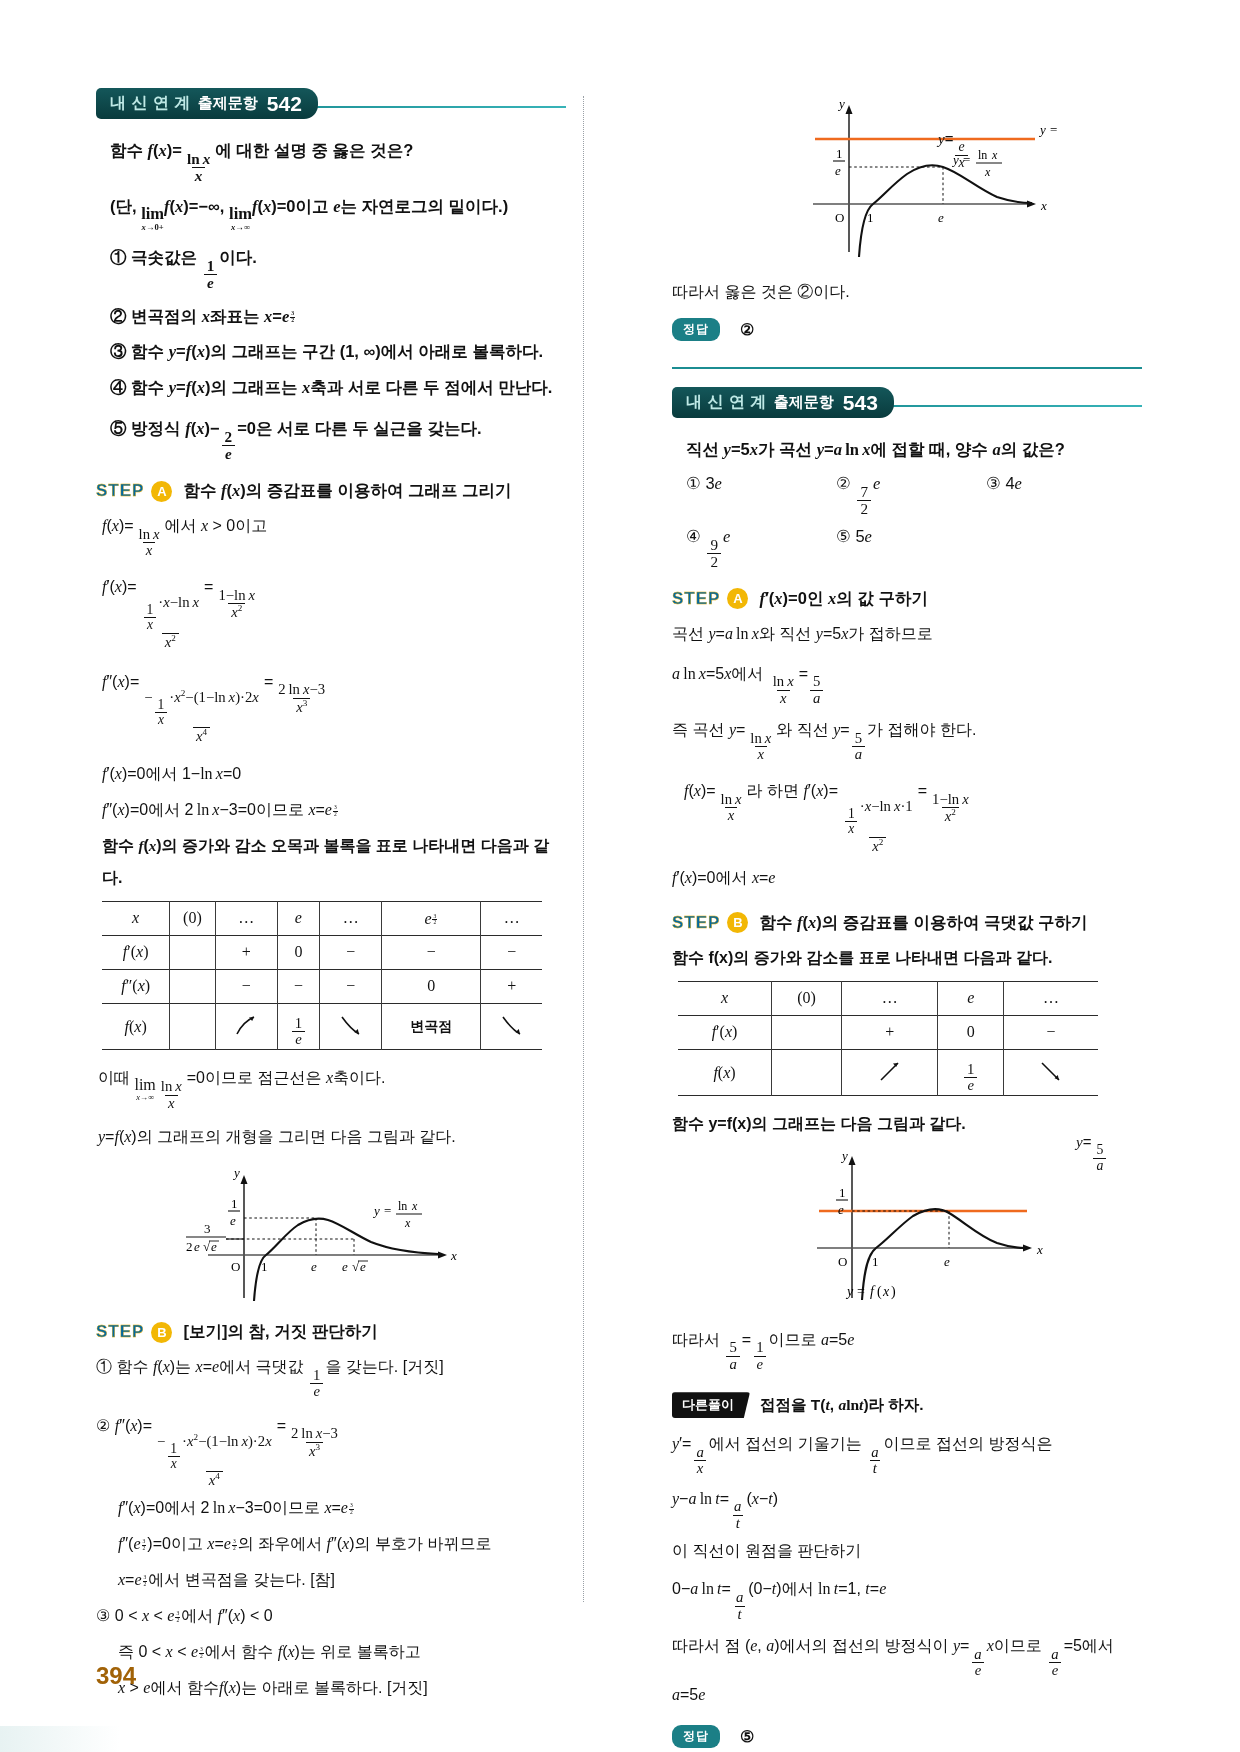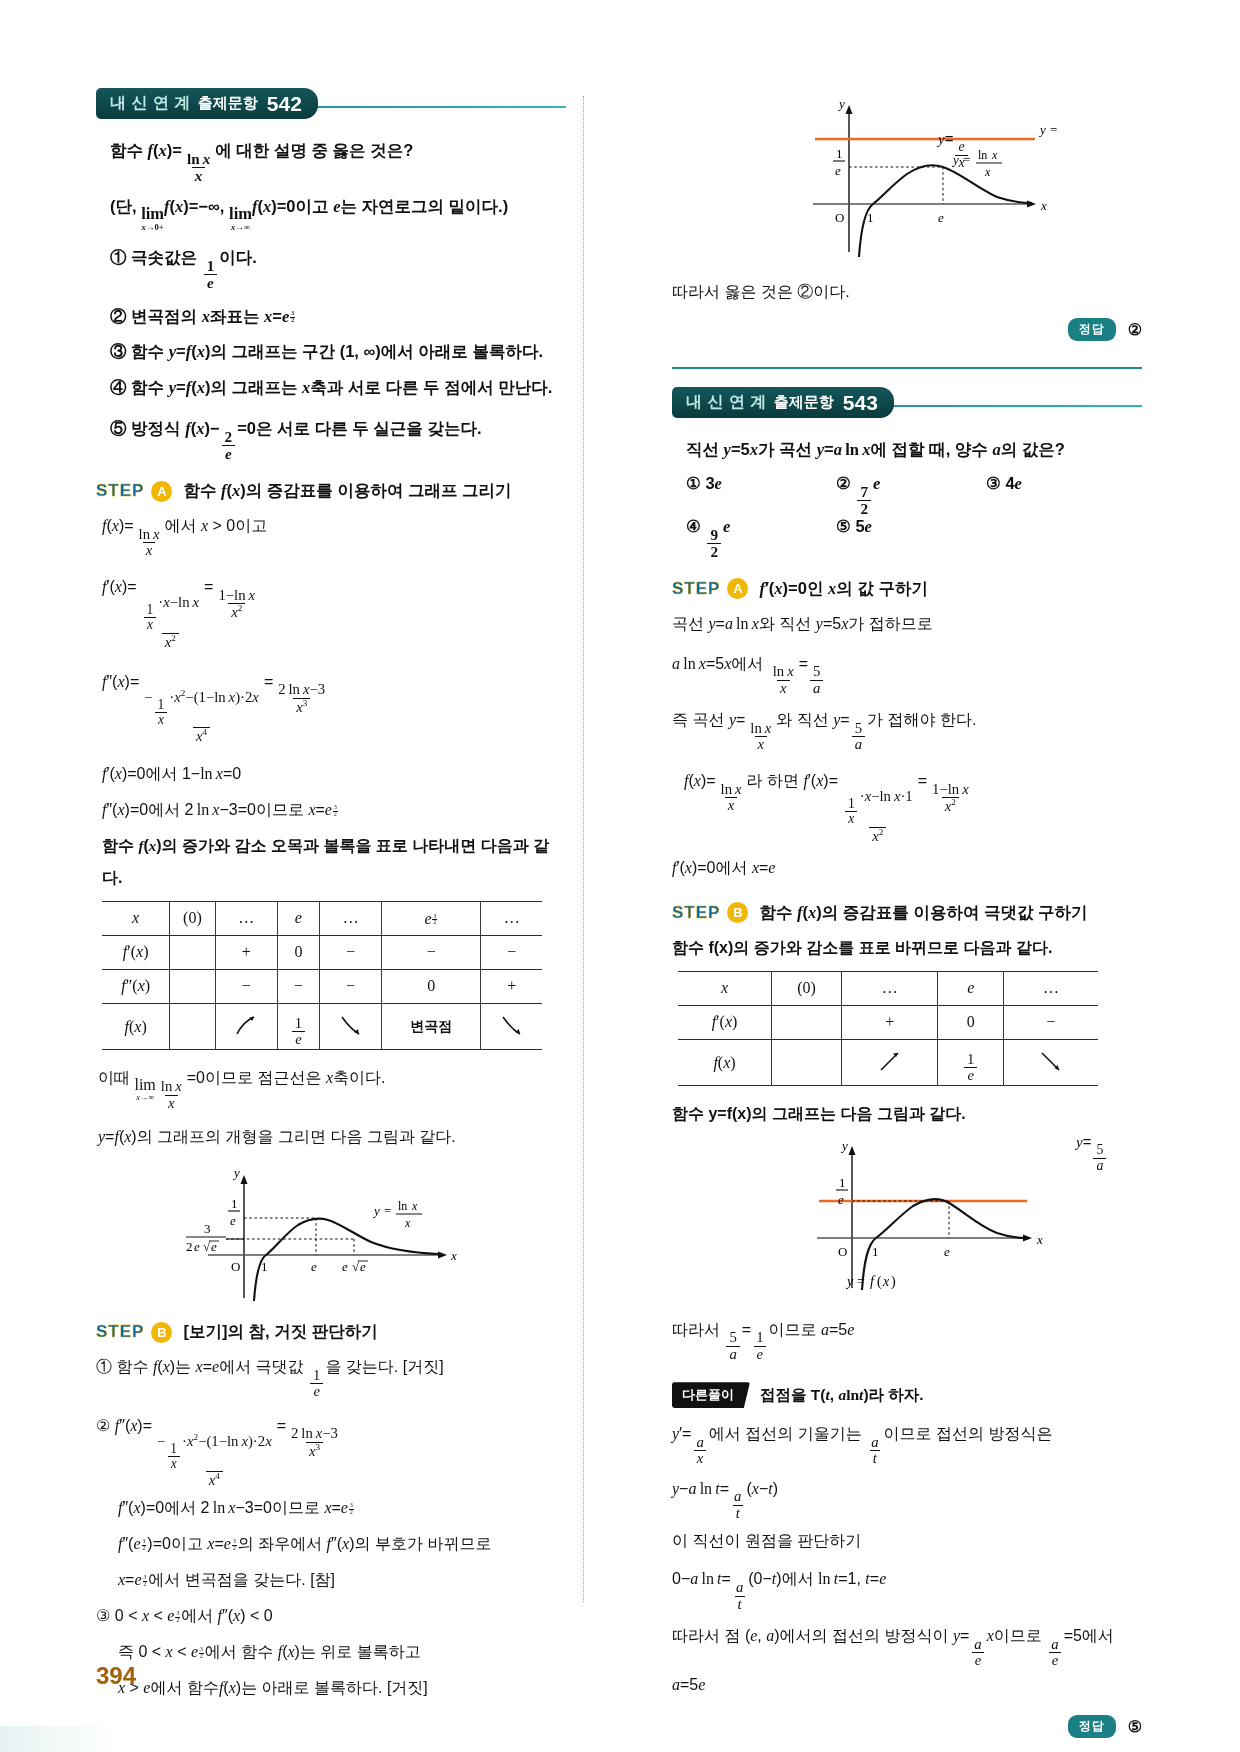--- a/index.html
+++ b/index.html
@@ -48,22 +48,22 @@
   }
 
   
   .q { font-size:16.5px; line-height:1.95; font-weight:bold; padding-left:14px; }
   .q .cond { font-weight:bold; }
   .choices { padding-left:14px; margin-top:6px; }
   .choice { font-size:16.5px; line-height:2.1; font-weight:bold; }
 
   .choice-grid {
     display:grid; grid-template-columns: 150px 150px 150px;
-    padding-left:14px; margin-top:8px; 
-    font-size:16.5px; font-weight:bold;
+    padding-left:14px; margin-top:8px; row-gap:10px;
+    font-size:16.5px; font-weight:normal;
   }
 
   .body-text { font-size:16px; line-height:1.95; font-weight:bold; }
   .eq { font-size:16px; line-height:2.0; margin:4px 0; }
   .indent { padding-left:22px; }
 
   
   .step { display:flex; align-items:center; gap:7px; margin:18px 0 8px; }
   .step .word {
     font-size:17px; font-weight:bold; color:#0369a1;
@@ -115,21 +115,21 @@
     text-align:center; height:34px; font-size:16px;
     padding:2px 0;
   }
   table.vt tr { border-bottom:1.4px solid #2b2b2b; }
   table.vt tr:first-child { border-top:1.6px solid #2b2b2b; }
   table.vt td:first-child { border-left:none; }
   table.vt td:last-child { border-right:none; }
   table.vt .kr { font-family:"Liberation Sans", sans-serif; font-weight:bold; font-size:14px; }
 
   
-  .answer { display:flex; align-items:center; justify-content:flex-end; gap:12px; margin-top:10px; }
+  .answer { display:flex; align-items:center; gap:20px; margin-top:10px; }
   .answer .pill {
     background:#1b7f86; color:#fff; font-size:12px; font-weight:bold;
     border-radius:9px; padding:3px 11px; letter-spacing:1px;
   }
   .answer .val { font-size:16px; font-weight:bold; }
 
   
   .altbox { display:flex; align-items:center; gap:10px; margin:20px 0 8px; }
   .altbox .tag {
     background:#111; color:#fff; font-size:13px; font-weight:bold;
@@ -591,21 +591,21 @@
     <div class="eq" style="margin-top:8px;">
       <span class="mi">f</span>′(<span class="mi">x</span>)=0에서 <span class="mi">x</span>=<span class="mi">e</span>
     </div>
 
     <div class="step">
       <span class="word">STEP</span>
       <span class="circ">B</span>
       <span class="stitle">함수 <span class="mi">f</span>(<span class="mi">x</span>)의 증감표를 이용하여 극댓값 구하기</span>
     </div>
 
-    <div class="body-text">함수 f(x)의 증가와 감소를 표로 바뀌므로 다음과 같다.</div>
+    <div class="body-text">함수 f(x)의 증가와 감소를 표로 나타내면 다음과 같다.</div>
 
     <table class="vt" style="width:420px;">
       <tbody>
           <tr>
         <td><span class="mi">x</span></td>
         <td>(0)</td>
         <td>…</td>
         <td><span class="mi">e</span></td>
         <td>…</td>
       </tr>

